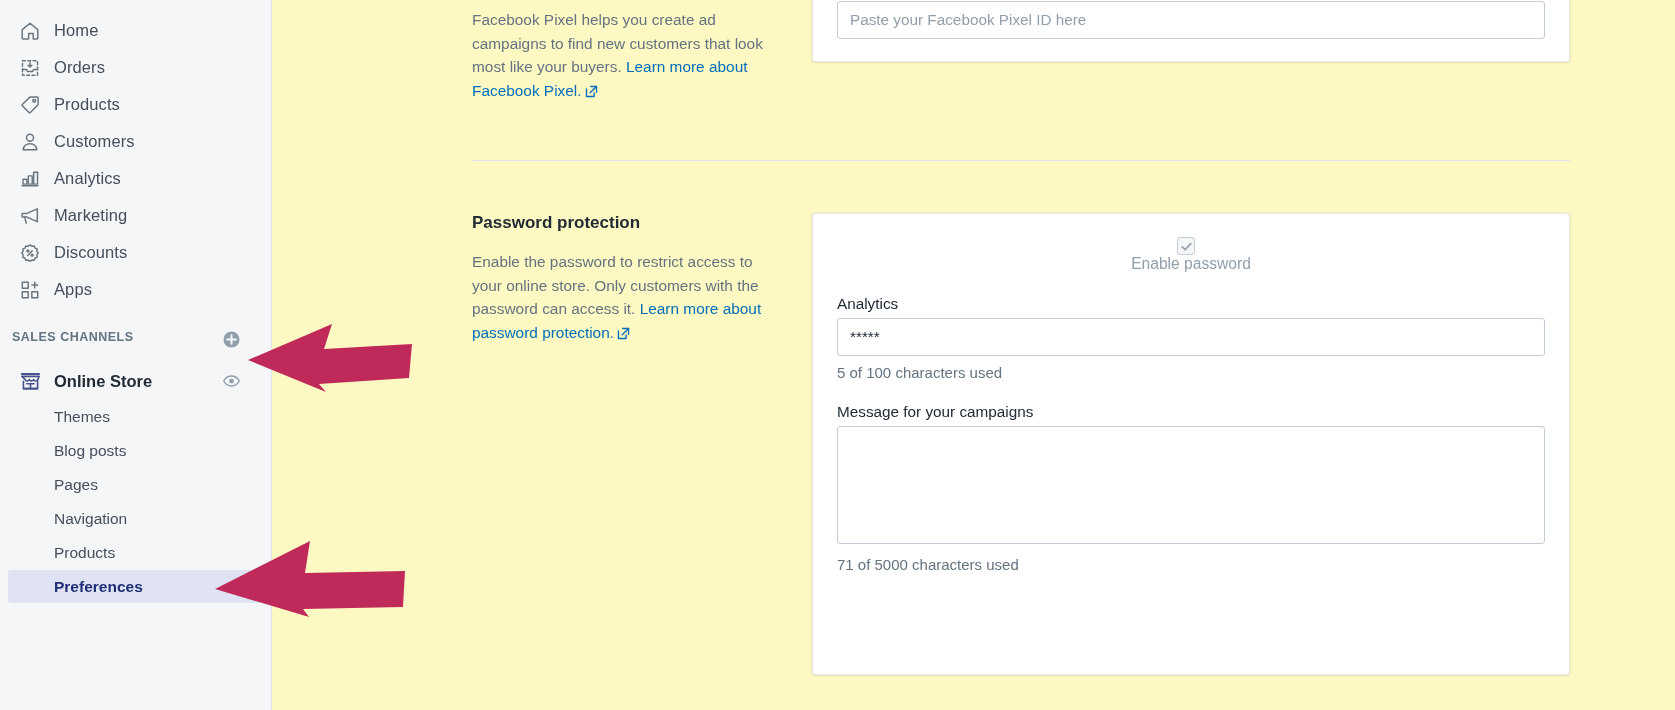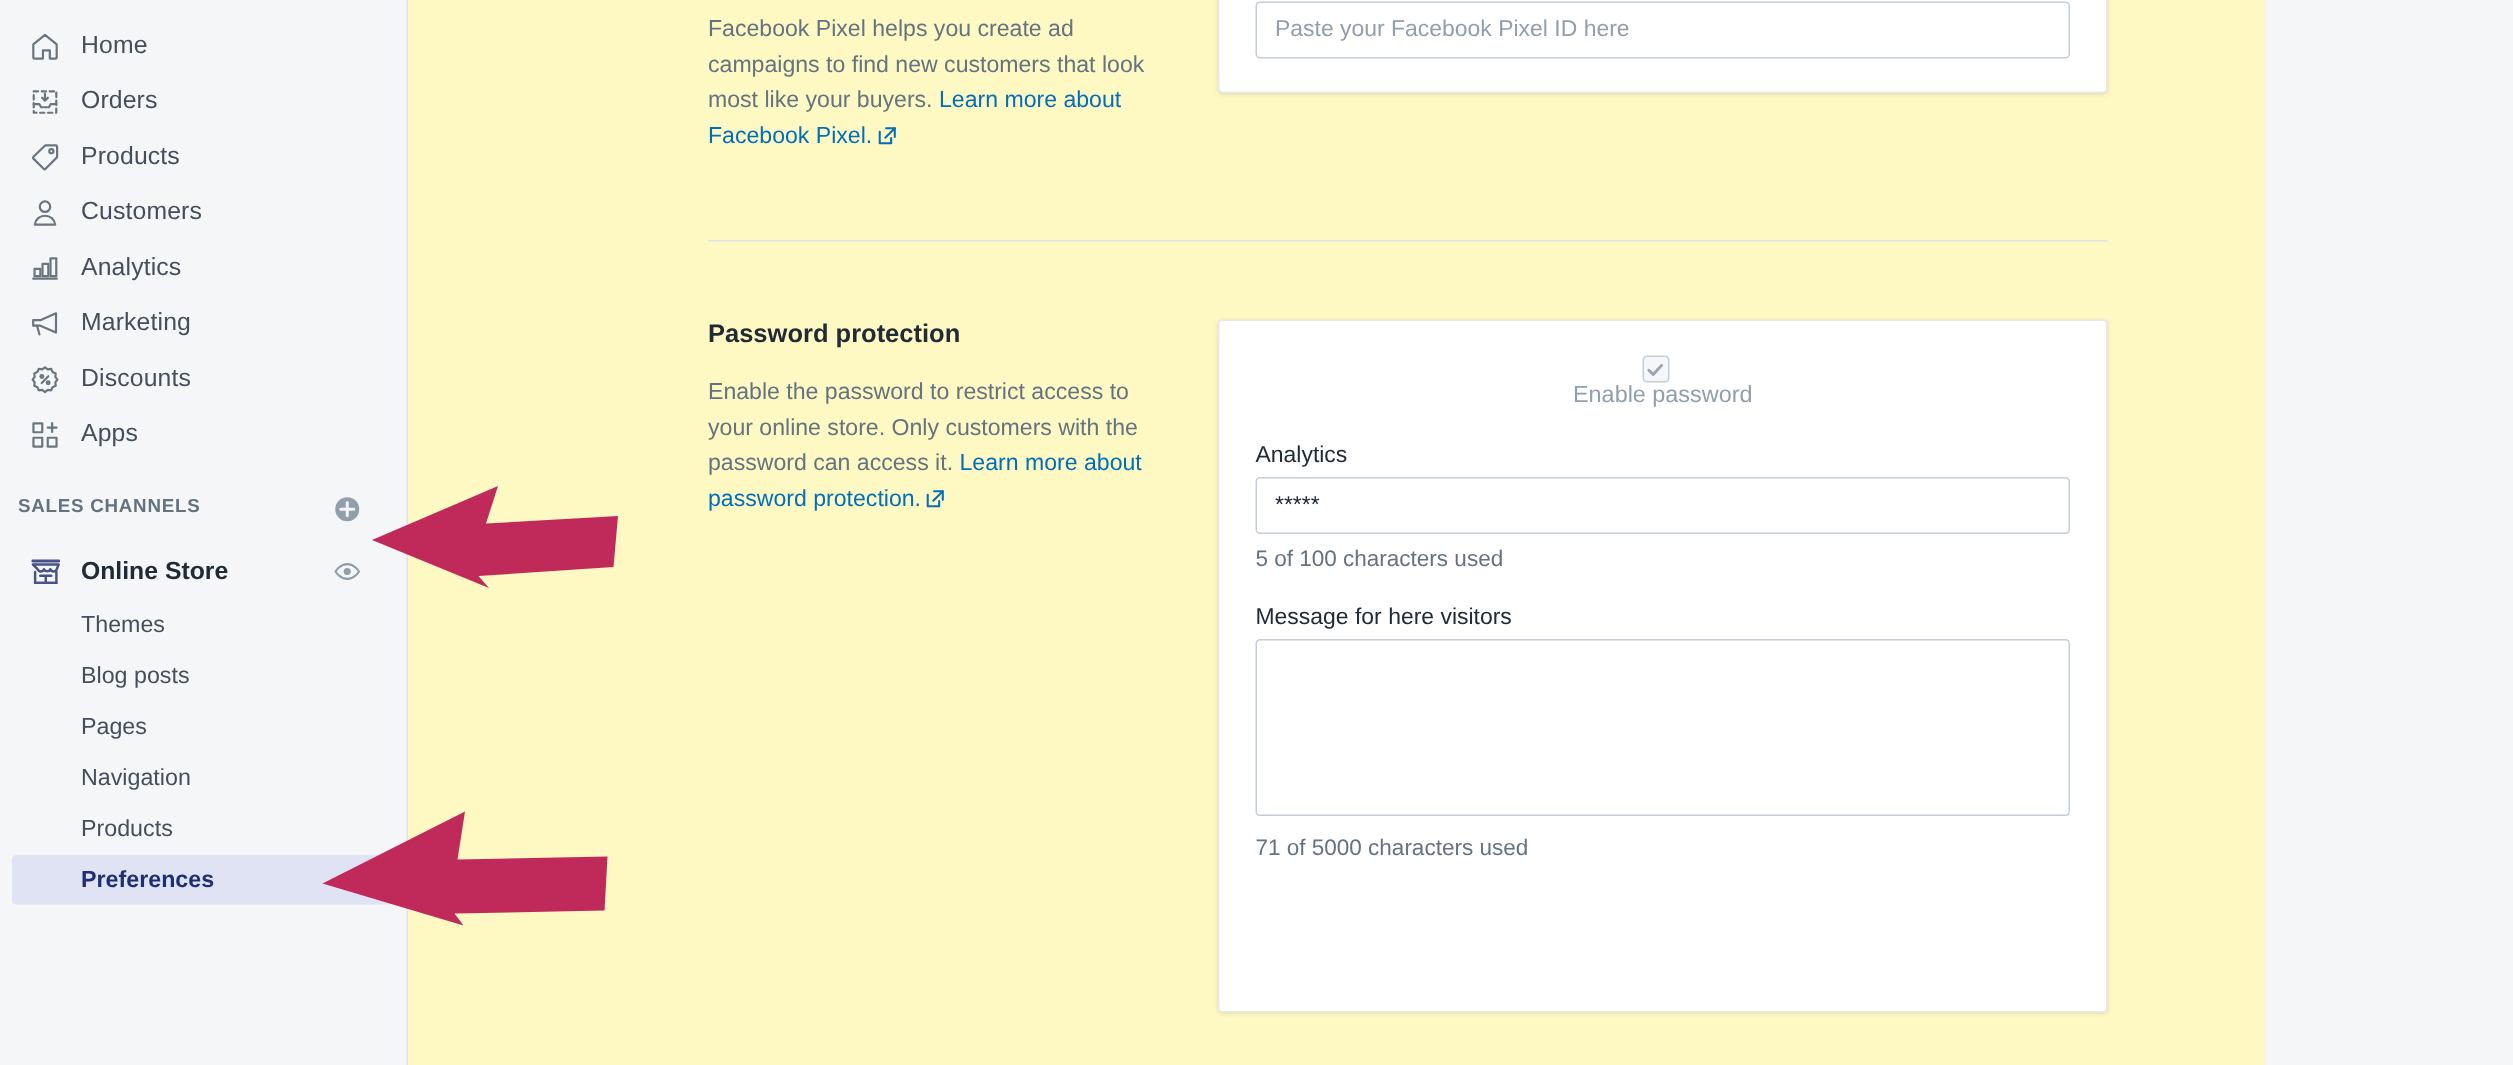--- a/index.html
+++ b/index.html
@@ -4,21 +4,21 @@
 <style>
   * { box-sizing: border-box; }
   html, body {
     margin: 0; padding: 0;
     width: 1675px; height: 710px;
     overflow: hidden;
     background: #f4f6f8;
     font-family: "Liberation Sans", sans-serif;
   }
 
-  #root { position: relative; width: 1510px; height: 710px; display: flex; }
+  #root { position: relative; width: 1675px; height: 710px; display: flex; }
 
   
   .sidebar {
     width: 272px;
     height: 710px;
     background: #f4f6f8;
     border-right: 1px solid #dfe3e8;
     padding-top: 12px;
     flex: 0 0 272px;
     position: relative;
@@ -406,21 +406,21 @@
                   <path d="M2.4 7.4 5.5 10.4 11.6 3.8"></path>
                 </svg>
               </span>
               <span class="check-label">Enable password</span>
             </div>
 
             <div class="field-label">Analytics</div>
             <input class="text-input" type="text" value="*****" style="">
             <div class="helper">5 of 100 characters used</div>
 
-            <div class="field-label" style="margin-top:22px;">Message for here visitors</div>
+            <div class="field-label" style="margin-top:22px;">Message for your campaigns</div>
             <textarea class="textarea" style=""></textarea>
             <div class="helper">71 of 5000 characters used</div>
 
           </div>
         </div>
       </div>
     </section>
 
   </main>
 

